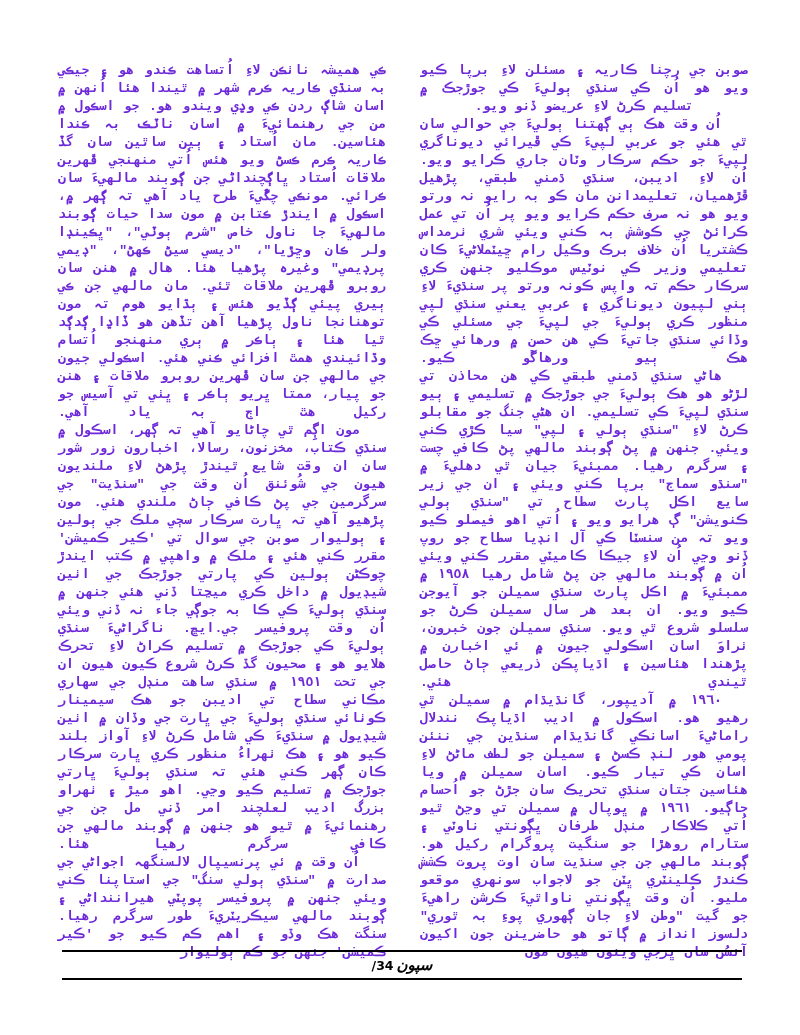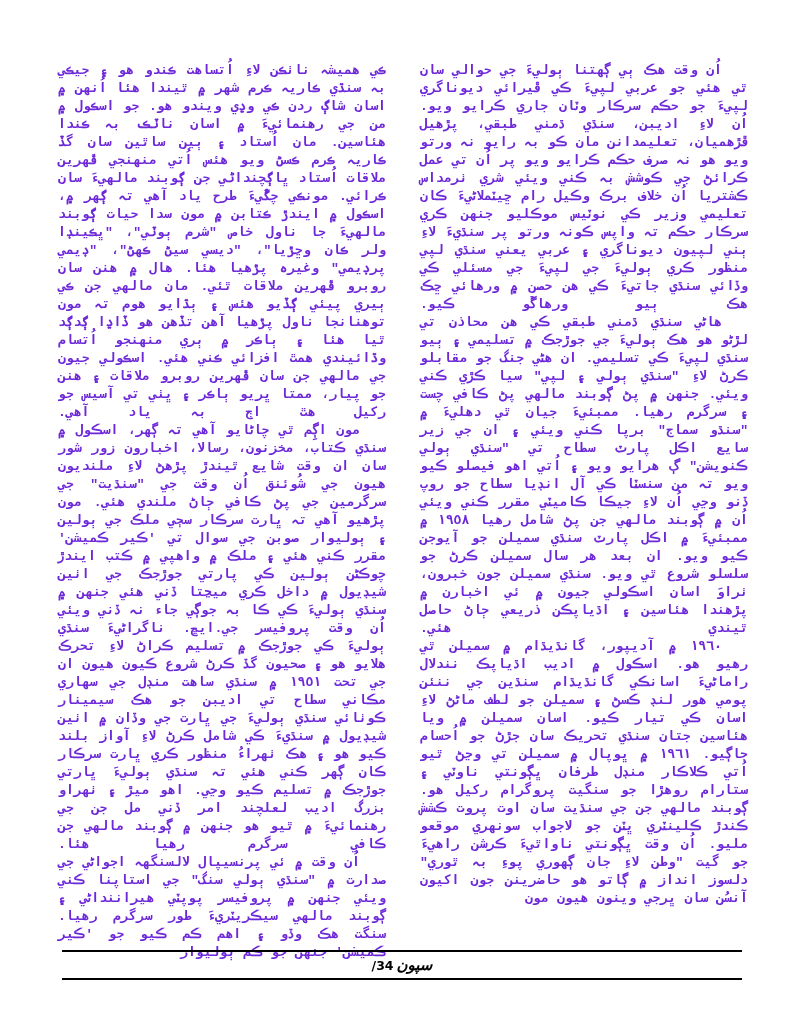--- a/index.html
+++ b/index.html
@@ -113,20 +113,21 @@
 
   <div class="page-body">
 
     <div class="column">
       <p class="para">ڪي هميشہ ناٺڪن لاءِ اُتساهت ڪندو هو ۽ جيڪي بہ سنڌي ڪاريہ ڪرم شهر ۾ ٿيندا هئا اُنهن ۾ اسان شاڳ ردن ڪي وڍي ويندو هو. جو اسڪول ۾ من جي رهنمائيءَ ۾ اسان ناٽڪ بہ ڪندا هئاسين. مان اُستاد ۽ ٻين ساٿين سان گڏ ڪاريہ ڪرم ڪسڻ ويو هئس اُتي منهنجي ڦهرين ملاقات اُستاد ڀاڳچنداڻي جن ڳوبند مالهيءَ سان ڪرائي. مونڪي چڱيءَ طرح ياد آهي تہ ڳهر ۾، اسڪول ۾ ايندڙ ڪتابن ۾ مون سدا حيات ڳوبند مالهيءَ جا ناول خاص "شرم ٻوٽي"، "ڀڪينڊا ولر ڪان وڇڙيا"، "ديسي سيڻ ڪهڻ"، "ڊيمي پرڊيمي" وغيرہ پڙهيا هئا. هال ۾ هنن سان روبرو ڦهرين ملاقات ٿئي. مان مالهي جن ڪي ٻيري پيئي ڳڏيو هئس ۽ ٻڌايو هوم تہ مون توهنانجا ناول پڙهيا آهن تڏهن هو ڏاڍا ڳدڳد ٿيا هئا ۽ ٻاڪر ۾ ٻري منهنجو اُتسام وڌائيندي همٿ افزائي ڪني هئي. اسڪولي جيون جي مالهي جن سان ڦهرين روبرو ملاقات ۽ هنن جو پيار، ممتا ڀريو ٻاڪر ۽ ڀٺي تي آسيس جو رکيل هٿ اڄ بہ ياد آهي.</p>
       <p class="para indent">مون اڳِم ٿي چاڻايو آهي تہ ڳهر، اسڪول ۾ سنڌي ڪتاب، مخزنون، رسالا، اخبارون زور شور سان ان وقت شايع ٿيندڙ پڙهڻ لاءِ ملنديون هيون جي شُوئنق اُن وقت جي "سنڌيت" جي سرگرمين جي پڻ ڪافي ڄاڻ ملندي هئي. مون پڙهيو آهي تہ ڀارت سرڪار سڄي ملڪ جي ٻولين ۽ ٻوليوار صوبن جي سوال تي 'ڪير ڪميشن' مقرر ڪني هئي ۽ ملڪ ۾ واهپي ۾ ڪتب ايندڙ چوڪڻن ٻولين ڪي پارتي جوڙجڪ جي اٺين شيڊيول ۾ داخل ڪري ميڃتا ڏني هئي جنهن ۾ سنڌي ٻوليءَ ڪي ڪا بہ جوڳي جاء نہ ڏني ويئي اُن وقت پروفيسر جي.ايڇ. ناگراڻيءَ سنڌي ٻوليءَ ڪي جوڙجڪ ۾ تسليم ڪراڻ لاءِ تحرڪ هلايو هو ۽ صحيون گڏ ڪرڻ شروع ڪيون هيون ان جي تحت ١٩٥١ ۾ سنڌي ساهت منڊل جي سهاري مڪاني سطاح تي اديبن جو هڪ سيمينار ڪوٺائي سنڌي ٻوليءَ جي ڀارت جي وڏان ۾ اٺين شيڊيول ۾ سنڌيءَ ڪي شامل ڪرڻ لاءِ آواز بلند ڪيو هو ۽ هڪ ٺهراءُ منظور ڪري ڀارت سرڪار ڪان ڳهر ڪني هئي تہ سنڌي ٻوليءَ ڀارتي جوڙجڪ ۾ تسليم ڪيو وڃي. اهو ميڙ ۽ ٺهراو بزرگ اديب لعلچند امر ڏني مل جن جي رهنمائيءَ ۾ ٿيو هو جنهن ۾ ڳوبند مالهي جن ڪافي سرگرم رهيا هئا.</p>
       <p class="para indent last">اُن وقت ۾ ئي پرنسيپال لالسنگهہ اجواڻي جي صدارت ۾ "سنڌي ٻولي سنگ" جي استاپنا ڪني ويئي جنهن ۾ پروفيسر پوپٽي هيراننداڻي ۽ ڳوبند مالهي سيڪريٽريءَ طور سرگرم رهيا. سنگت هڪ وڏو ۽ اهم ڪم ڪيو جو 'ڪير ڪميشن' جنهن جو ڪم ٻوليوار</p>
     </div>
 
     <div class="column">
+      <p class="para center-last">صوبن جي رچنا ڪاريہ ۽ مسئلن لاءِ برپا ڪيو ويو هو اُن ڪي سنڌي ٻوليءَ ڪي جوڙجڪ ۾ تسليم ڪرڻ لاءِ عريضو ڏنو ويو.</p>
       <p class="para indent">اُن وقت هڪ ٻي ڳهتنا ٻوليءَ جي حوالي سان ٿي هئي جو عربي لپيءَ ڪي ڦيرائي ديوناگري لپيءَ جو حڪم سرڪار وٽان جاري ڪرايو ويو. اُن لاءِ اديبن، سنڌي ڌمني طبقي، پڙهيل ڦڙهميان، تعليمدانن مان ڪو بہ رايو نہ ورتو ويو هو نہ صرف حڪم ڪرايو ويو پر اُن تي عمل ڪرائڻ جي ڪوشش بہ ڪني ويئي شري ٺرمداس ڪشتريا اُن خلاف برڪ وڪيل رام ڇيٽملاڻيءَ ڪان تعليمي وزير ڪي نوٽيس موڪليو جنهن ڪري سرڪار حڪم تہ واپس ڪونہ ورتو پر سنڌيءَ لاءِ ٻني لپيون ديوناگري ۽ عربي يعني سنڌي لپي منظور ڪري ٻوليءَ جي لپيءَ جي مسئلي ڪي وڏائي سنڌي جاتيءَ ڪي هن حصن ۾ ورهائي ڇڪ هڪ ٻيو ورهاڱو ڪيو.</p>
       <p class="para indent">هاڻي سنڌي ڌمني طبقي ڪي هن محاذن تي لڙڻو هو هڪ ٻوليءَ جي جوڙجڪ ۾ تسليمي ۽ ٻيو سنڌي لپيءَ ڪي تسليمي. ان هڻي جنگ جو مقابلو ڪرڻ لاءِ "سنڌي ٻولي ۽ لپي" سيا ڪڙي ڪني ويئي. جنهن ۾ پڻ ڳوبند مالهي پڻ ڪافي چست ۽ سرگرم رهيا. ممبئيءَ جيان ٿي دهليءَ ۾ "سنڌو سماج" برپا ڪني ويئي ۽ ان جي زير سايع اڪل پارٽ سطاح تي "سنڌي ٻولي ڪنويشن" ڳ هرايو ويو ۽ اُتي اهو فيصلو ڪيو ويو تہ من سنسٽا ڪي آل انڊيا سطاح جو روپ ڏنو وڃي اُن لاءِ جيڪا ڪاميٽي مقرر ڪني ويئي اُن ۾ ڳوبند مالهي جن پڻ شامل رهيا ١٩٥٨ ۾ ممبئيءَ ۾ اڪل پارٽ سنڌي سميلن جو آيوجن ڪيو ويو. ان بعد هر سال سميلن ڪرڻ جو سلسلو شروع ٿي ويو. سنڌي سميلن جون خبرون، ٺراوَ اسان اسڪولي جيون ۾ ئي اخبارن ۾ پڙهندا هئاسين ۽ اڌياپڪن ذريعي ڄاڻ حاصل ٿيندي هئي.</p>
       <p class="para indent last">١٩٦٠ ۾ آديپور، گانڌيڌام ۾ سميلن ٿي رهيو هو. اسڪول ۾ اديب اڌياپڪ نندلال راماڻيءَ اسانڪي گانڌيڌام سنڌين جي ننئن پومي هور لنڊ ڪسڻ ۽ سميلن جو لطف ماڻڻ لاءِ اسان ڪي تيار ڪيو. اسان سميلن ۾ ويا هئاسين جتان سنڌي تحريڪ سان جڙڻ جو اُحسام جاڳيو. ١٩٦١ ۾ ڀوپال ۾ سميلن تي وڃڻ ٿيو اُتي ڪلاڪار منڊل طرفان ڀڳونتي ناوٽي ۽ ستارام روهڙا جو سنگيت پروگرام رکيل هو. ڳوبند مالهي جن جي سنڌيت سان اوت پروت ڪشش ڪندڙ ڪلينٽري ڀٽن جو لاجواب سونهري موقعو مليو. اُن وقت ڀڳونتي ناواٿيءَ ڪرشن راهيءَ جو گيت "وطن لاءِ جان ڳهوري پوءِ بہ ٿوري" دلسوز انداز ۾ ڳاتو هو حاضرينن جون اکيون آنسُن سان ڀرجي وينون هيون مون</p>
     </div>
 
   </div>
 
   <div class="footer">
     <div class="footer-rule"></div>
     <div class="footer-inner">

